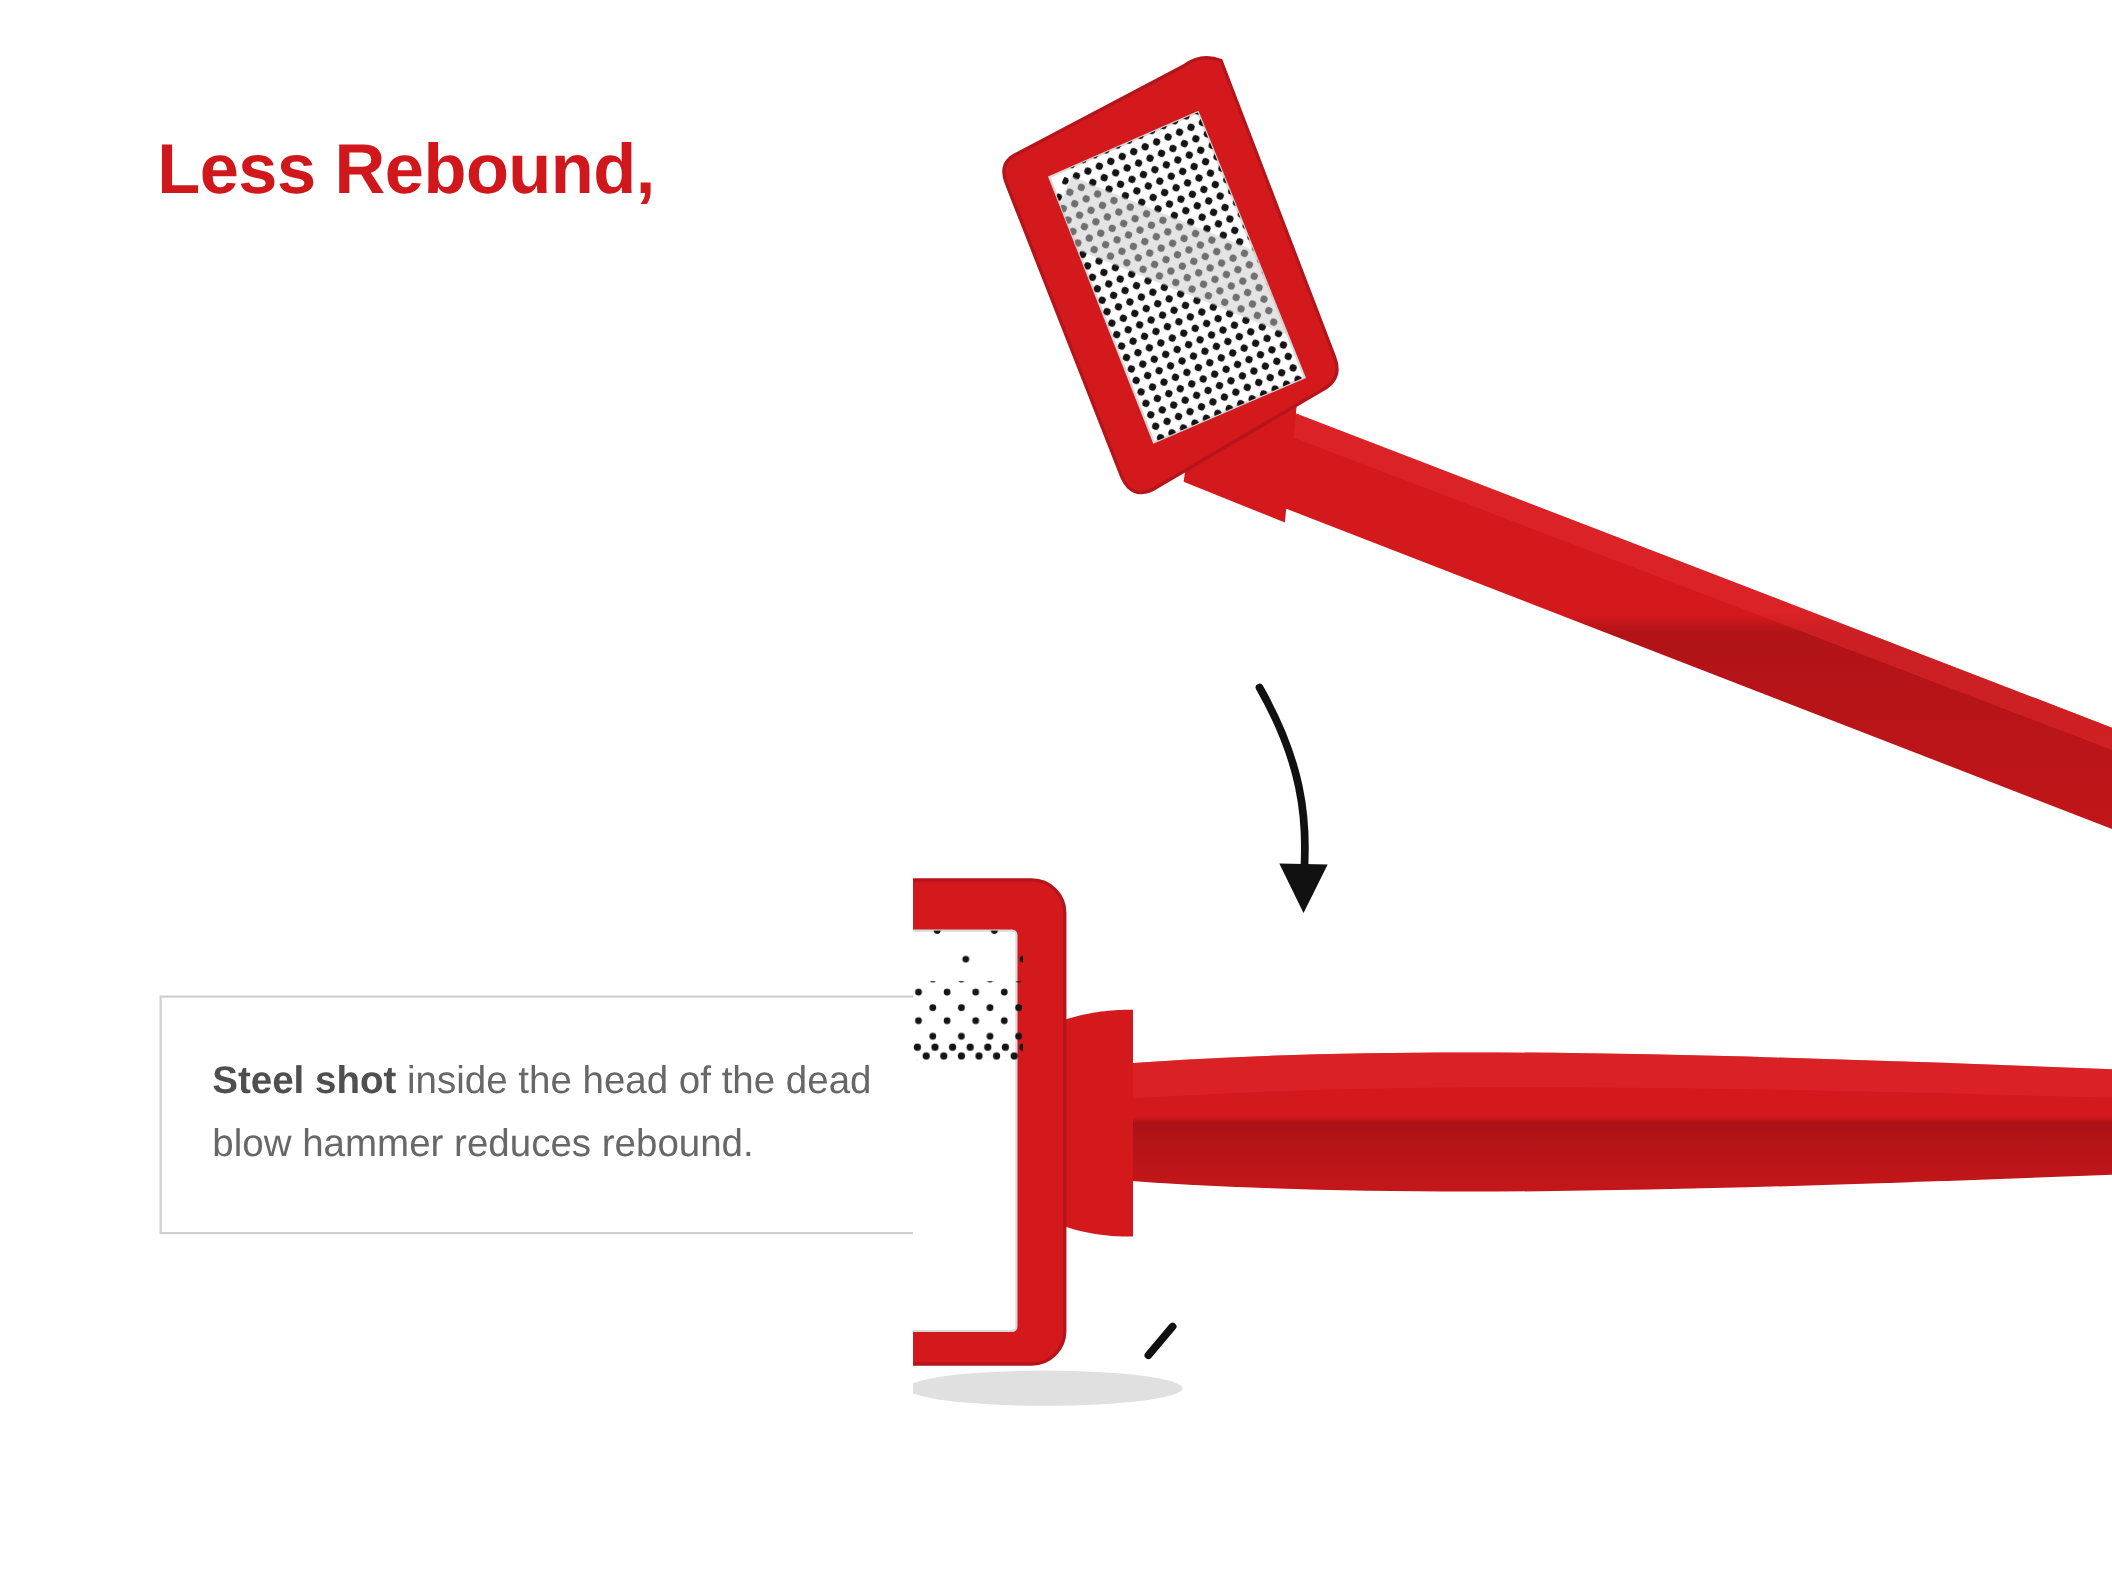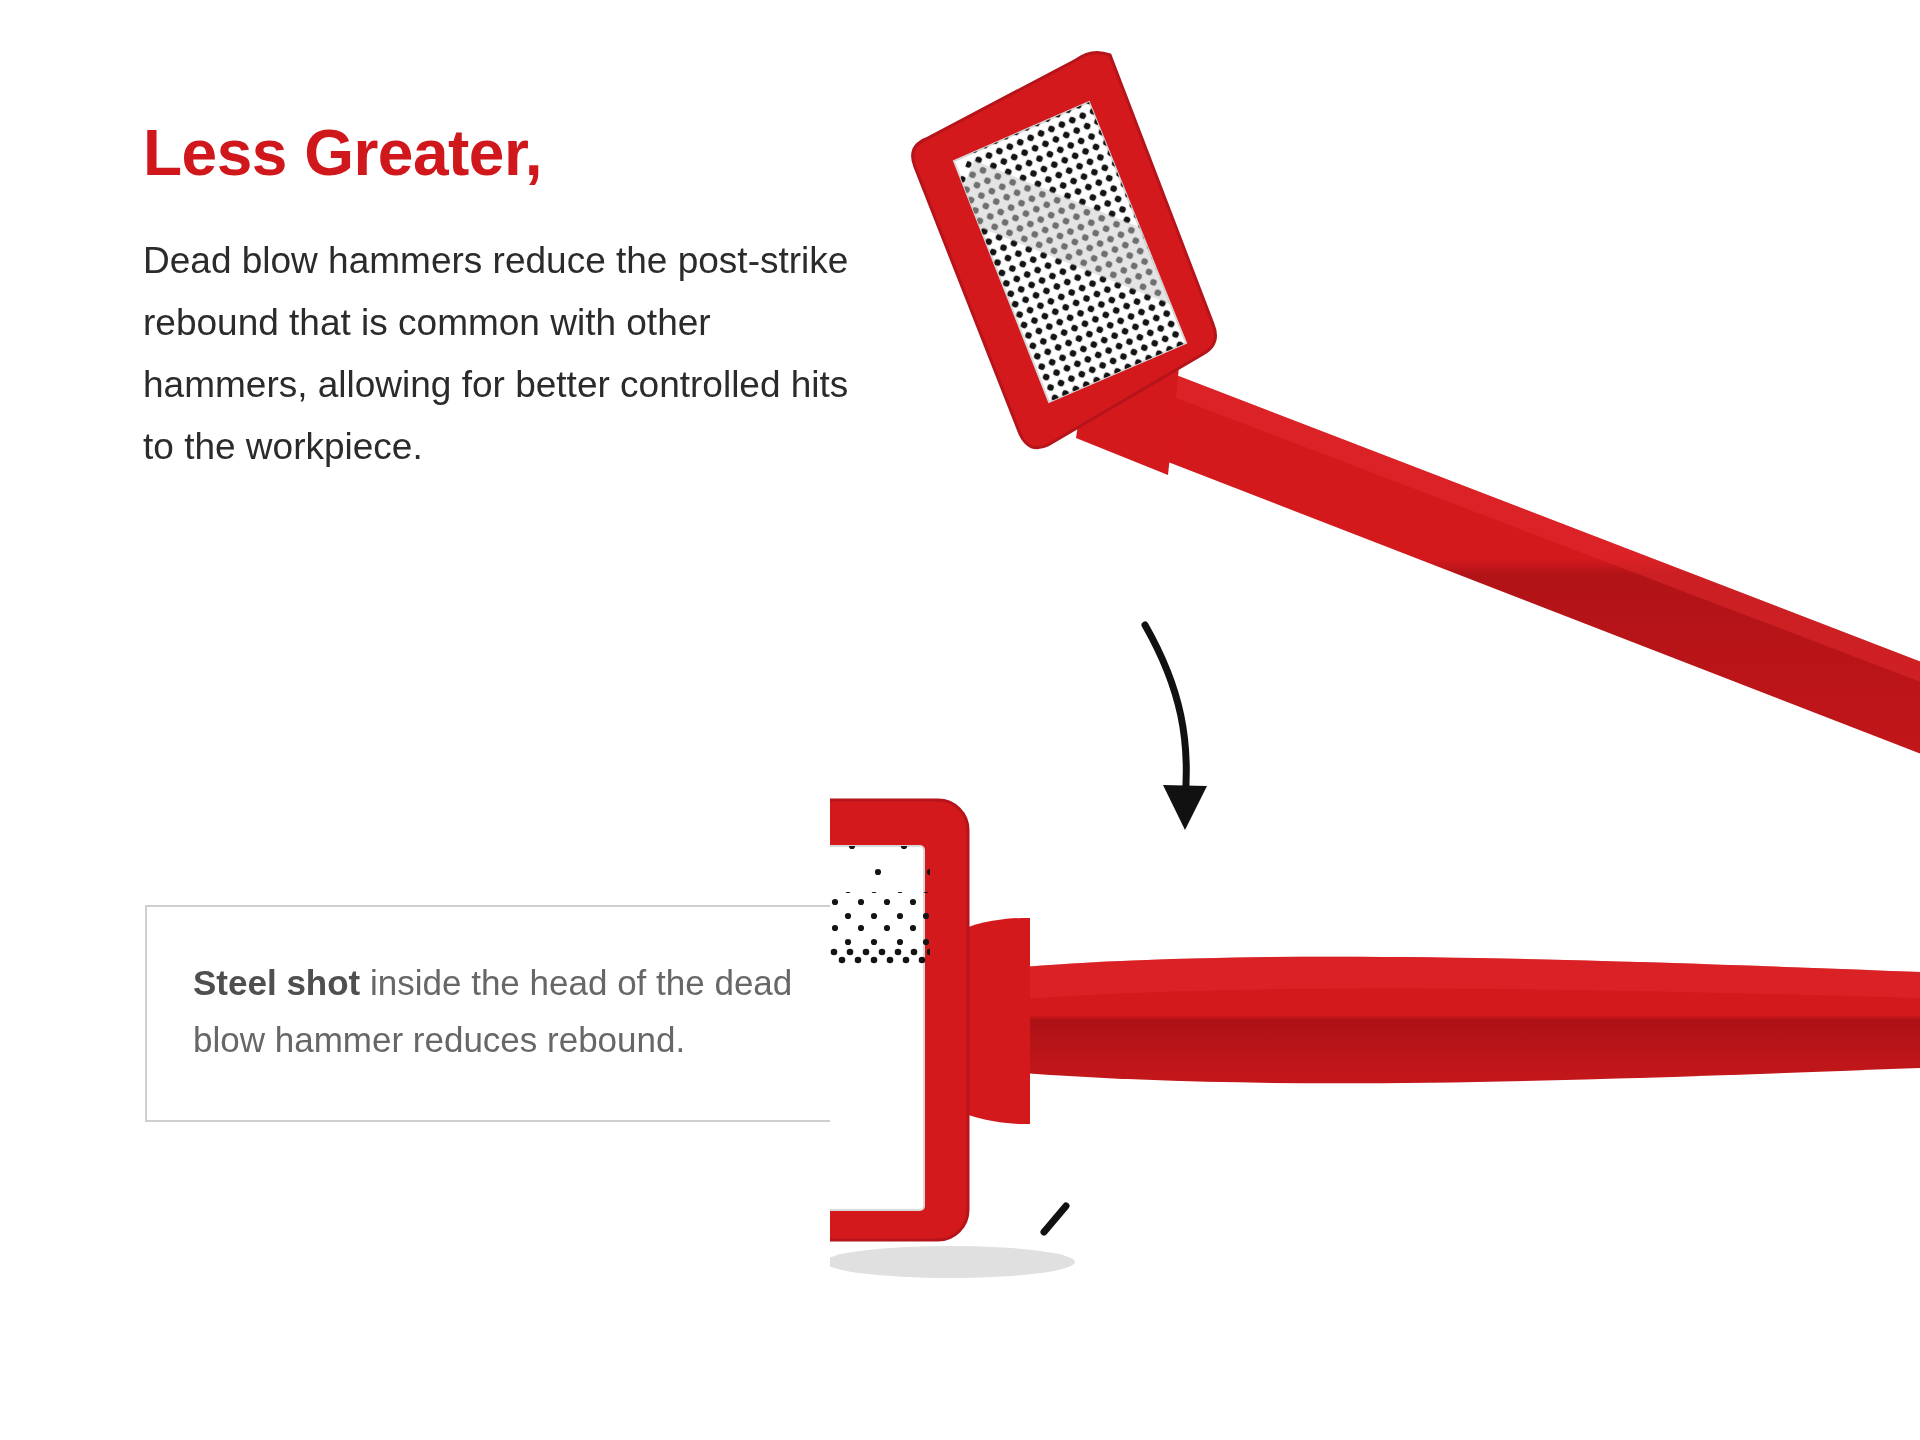--- a/index.html
+++ b/index.html
@@ -73,23 +73,22 @@
     width: 1090px;
     height: 1440px;
   }
   .art svg { display: block; }
 </style>
 </head>
 <body>
 
 <div class="text-col">
   <h1 class="headline">
-    <span class="line1">Less Greater,</span>
+    <span class="line1">Less Rebound,</span>
   </h1>
-  <p class="body-copy">Dead blow hammers reduce the post-strike rebound that is common with other hammers, allowing for better controlled hits to the workpiece.</p>
 </div>
 
 <div class="callout">
   <p><strong>Steel shot</strong><span> inside the head of the dead blow hammer reduces rebound.</span></p>
 </div>
 
 <div class="art">
   <svg width="1090" height="1440" viewBox="0 0 1090 1440" xmlns="http://www.w3.org/2000/svg">
     <defs>
 

